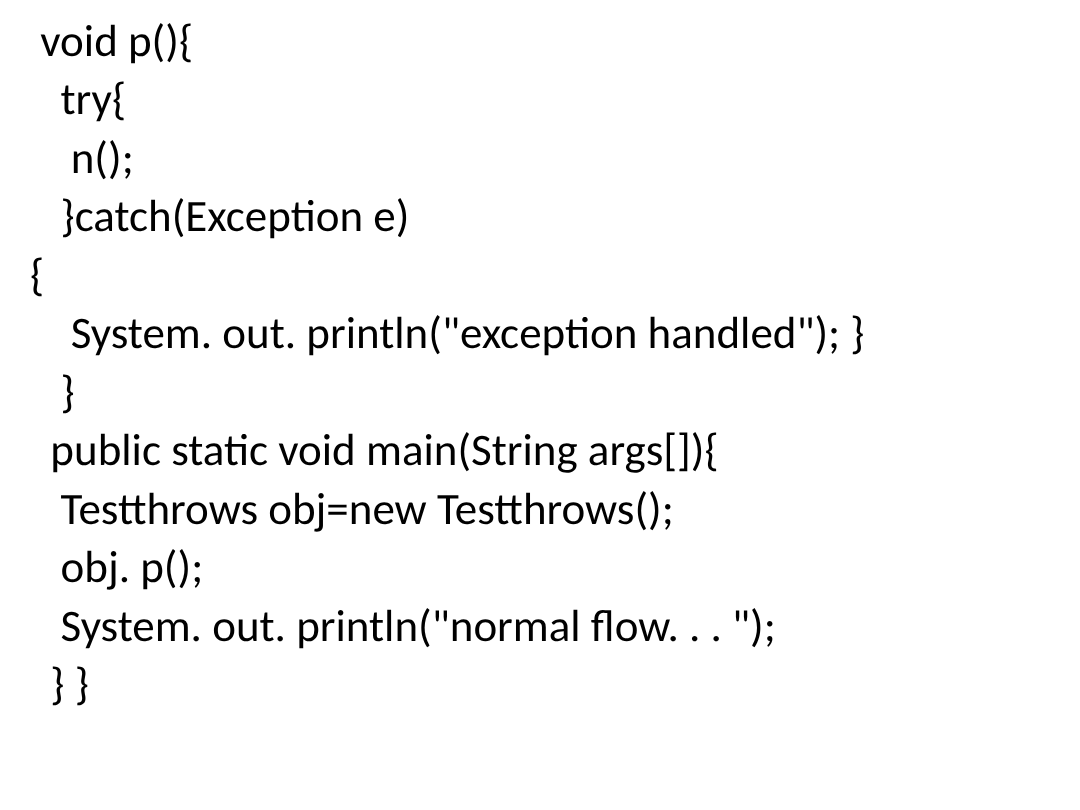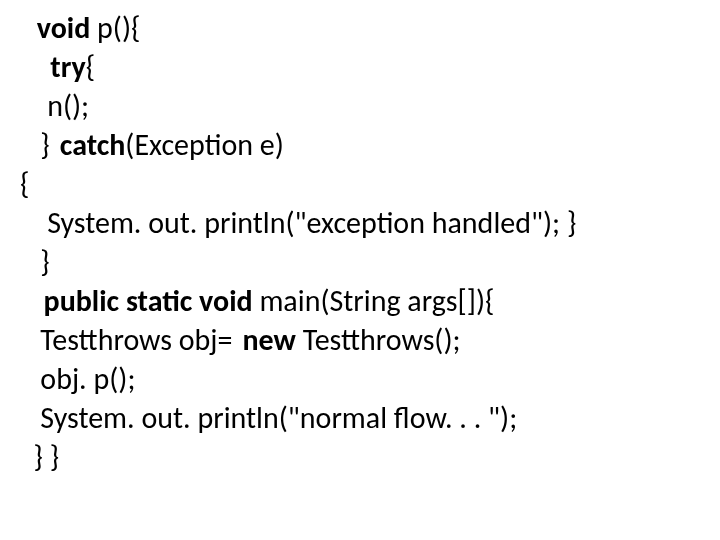--- a/index.html
+++ b/index.html
@@ -15,20 +15,19 @@
     overflow: hidden;
   }
   .code-block {
     padding: 8px 4px 0 20px;
     white-space: pre;
   }
   .code-line {
     display: block;
   }
   .kw {
-    font-weight: bold;
-    margin-left: 10px;
+    font-weight: normal;
   }
 </style>
 </head>
 <body>
 
 <div class="code-block" id="code-container"><span class="code-line"><span class="kw"> void</span><span> p(){</span></span><span class="code-line"><span class="kw">   try</span><span>{</span></span><span class="code-line"><span>    n();</span></span><span class="code-line"><span>   }</span><span class="kw">catch</span><span>(Exception e)</span></span><span class="code-line"><span>{</span></span><span class="code-line"><span>    System. out. println("exception handled"); }</span></span><span class="code-line"><span>   }</span></span><span class="code-line"><span class="kw">  public static void</span><span> main(String args[]){</span></span><span class="code-line"><span>   Testthrows obj=</span><span class="kw">new</span><span> Testthrows();</span></span><span class="code-line"><span>   obj. p();</span></span><span class="code-line"><span>   System. out. println("normal flow. . . ");</span></span><span class="code-line"><span>  } }</span></span></div>
 
 </body></html>

